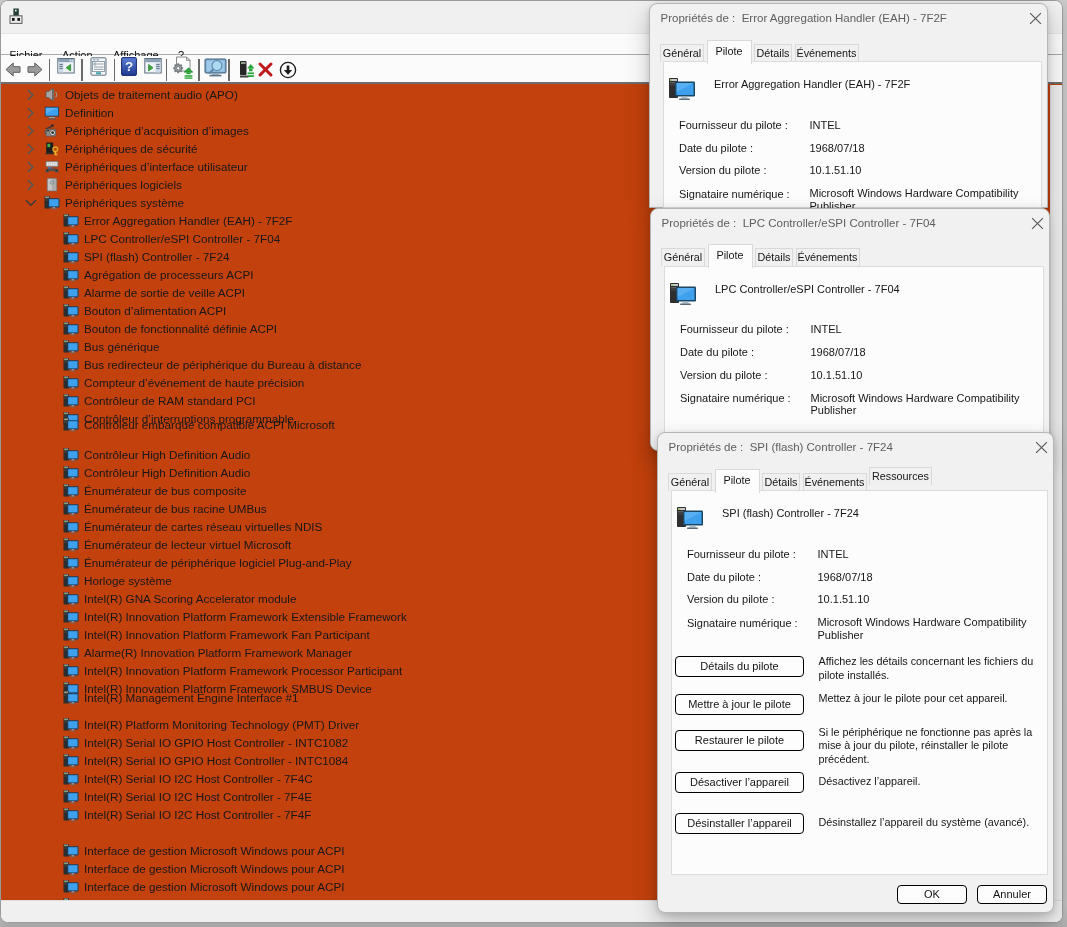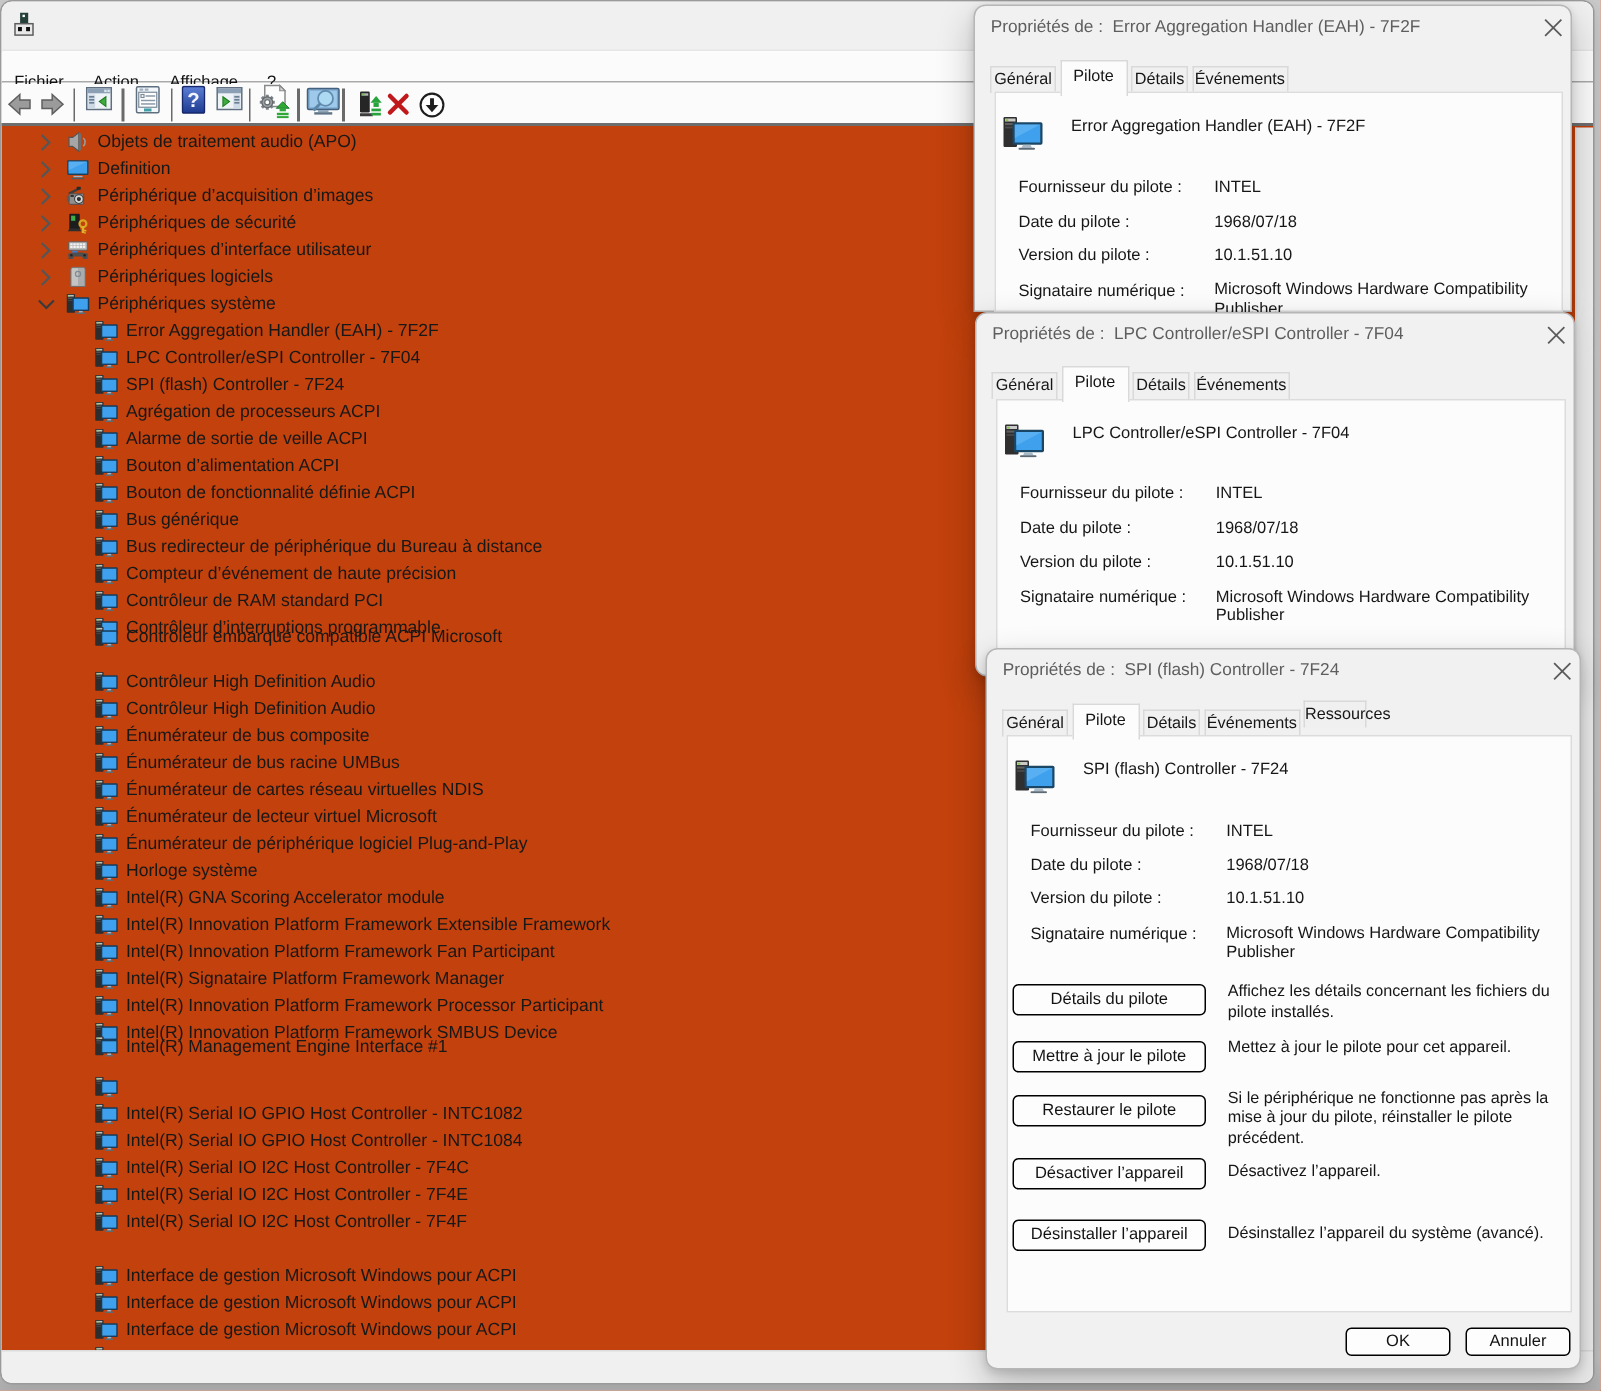--- a/index.html
+++ b/index.html
@@ -451,21 +451,21 @@
 <div class="row ch" style="top:541.5px">
 <svg class="ric" width="16" height="16" viewBox="0 0 16 16">
           <use href="#pc"></use>
         </svg>
 <span>Intel(R) Innovation Platform Framework Fan Participant</span>
       </div>
 <div class="row ch" style="top:559.5px">
 <svg class="ric" width="16" height="16" viewBox="0 0 16 16">
           <use href="#pc"></use>
         </svg>
-<span>Intel(R) Signataire Platform Framework Manager</span>
+<span>Alarme(R) Innovation Platform Framework Manager</span>
       </div>
 <div class="row ch" style="top:577.5px">
 <svg class="ric" width="16" height="16" viewBox="0 0 16 16">
           <use href="#pc"></use>
         </svg>
 <span>Intel(R) Innovation Platform Framework Processor Participant</span>
       </div>
 <div class="row ch" style="top:595.5px">
 <svg class="ric" width="16" height="16" viewBox="0 0 16 16">
           <use href="#pc"></use>
@@ -475,20 +475,21 @@
 <div class="row ch" style="top:605px">
 <svg class="ric" width="16" height="16" viewBox="0 0 16 16">
           <use href="#pc"></use>
         </svg>
 <span>Intel(R) Management Engine Interface #1</span>
       </div>
 <div class="row ch" style="top:631.5px">
 <svg class="ric" width="16" height="16" viewBox="0 0 16 16">
           <use href="#pc"></use>
         </svg>
+<span>Intel(R) Platform Monitoring Technology (PMT) Driver</span>
       </div>
 <div class="row ch" style="top:649.5px">
 <svg class="ric" width="16" height="16" viewBox="0 0 16 16">
           <use href="#pc"></use>
         </svg>
 <span>Intel(R) Serial IO GPIO Host Controller - INTC1082</span>
       </div>
 <div class="row ch" style="top:667.5px">
 <svg class="ric" width="16" height="16" viewBox="0 0 16 16">
           <use href="#pc"></use>
@@ -588,21 +589,21 @@
   </div>
 <div class="dlg" id="d3" style="left:657px;top:432px;width:397px;height:480.5px;z-index:30">
     <div class="dtitle">Propriétés de :  SPI (flash) Controller - 7F24</div>
     <svg class="dx" style="left:376.5px" width="13" height="13" viewBox="0 0 12 12">
       <use href="#xico"></use>
     </svg>
     <div class="tab" style="left:10px;top:39.5px;width:44px;height:18px;line-height:17px">Général</div>
     <div class="tab act" style="left:56.5px;top:35.5px;width:45px;height:24px;line-height:21px">Pilote</div>
     <div class="tab" style="left:104.0px;top:39.5px;width:38px;height:18px;line-height:17px">Détails</div>
     <div class="tab" style="left:144.5px;top:39.5px;width:64px;height:18px;line-height:17px">Événements</div>
-    <div class="tab" style="left:211.0px;top:34px;width:42px;height:18px;line-height:17px">Ressources</div>
+    <div class="tab" style="left:211.0px;top:34px;width:63px;height:18px;line-height:17px">Ressources</div>
     <div class="pane" style="left:13px;top:57px;width:377px;height:385.0px"></div>
     <svg class="abs" style="left:18px;top:72px;z-index:4" width="28" height="24" viewBox="0 0 28 24">
       <use href="#bigpc"></use>
     </svg>
     <div class="dname" style="left:64px;top:73.2px;z-index:4">SPI (flash) Controller - 7F24</div>
     <div class="lab" style="left:29px;top:113.7px;z-index:4">Fournisseur du pilote :</div>
     <div class="val" style="left:159.5px;top:113.7px;z-index:4">INTEL</div>
     <div class="lab" style="left:29px;top:136.7px;z-index:4">Date du pilote :</div>
     <div class="val" style="left:159.5px;top:136.7px;z-index:4">1968/07/18</div>
     <div class="lab" style="left:29px;top:159.3px;z-index:4">Version du pilote :</div>

